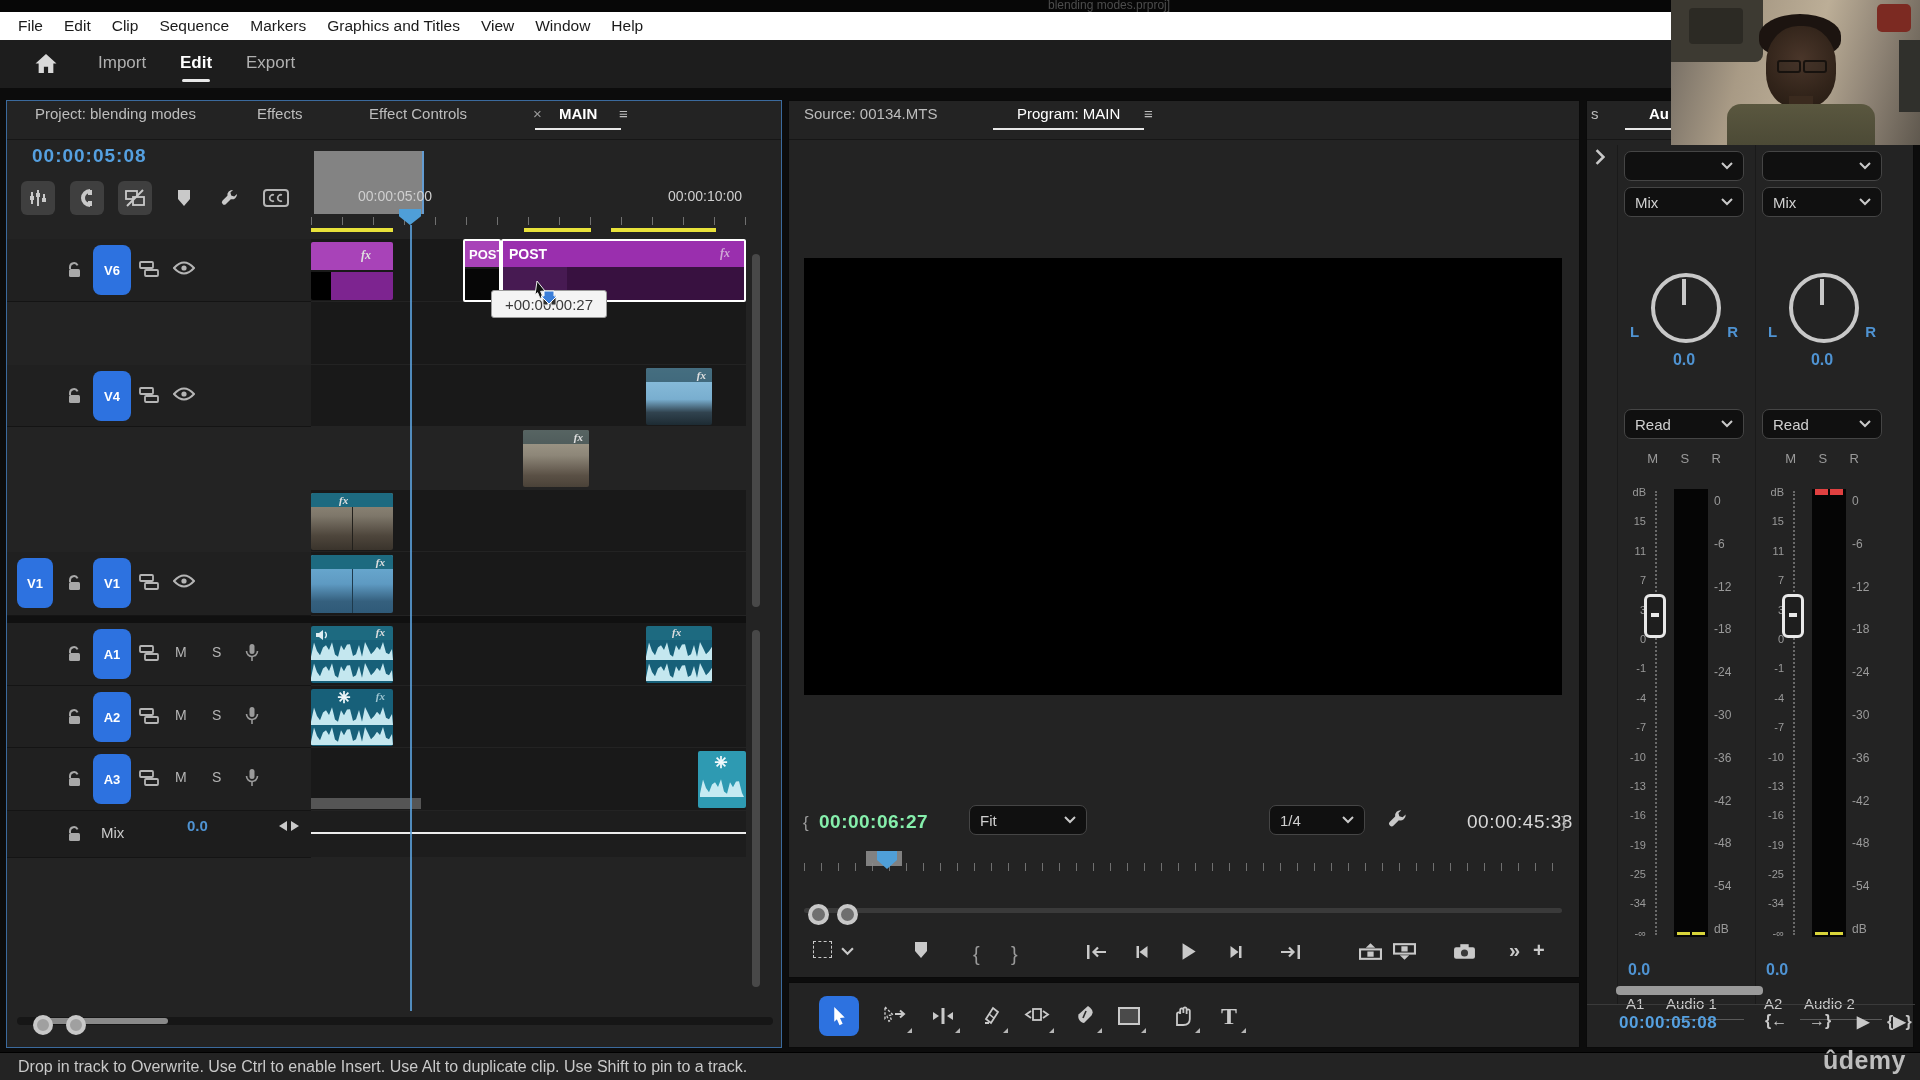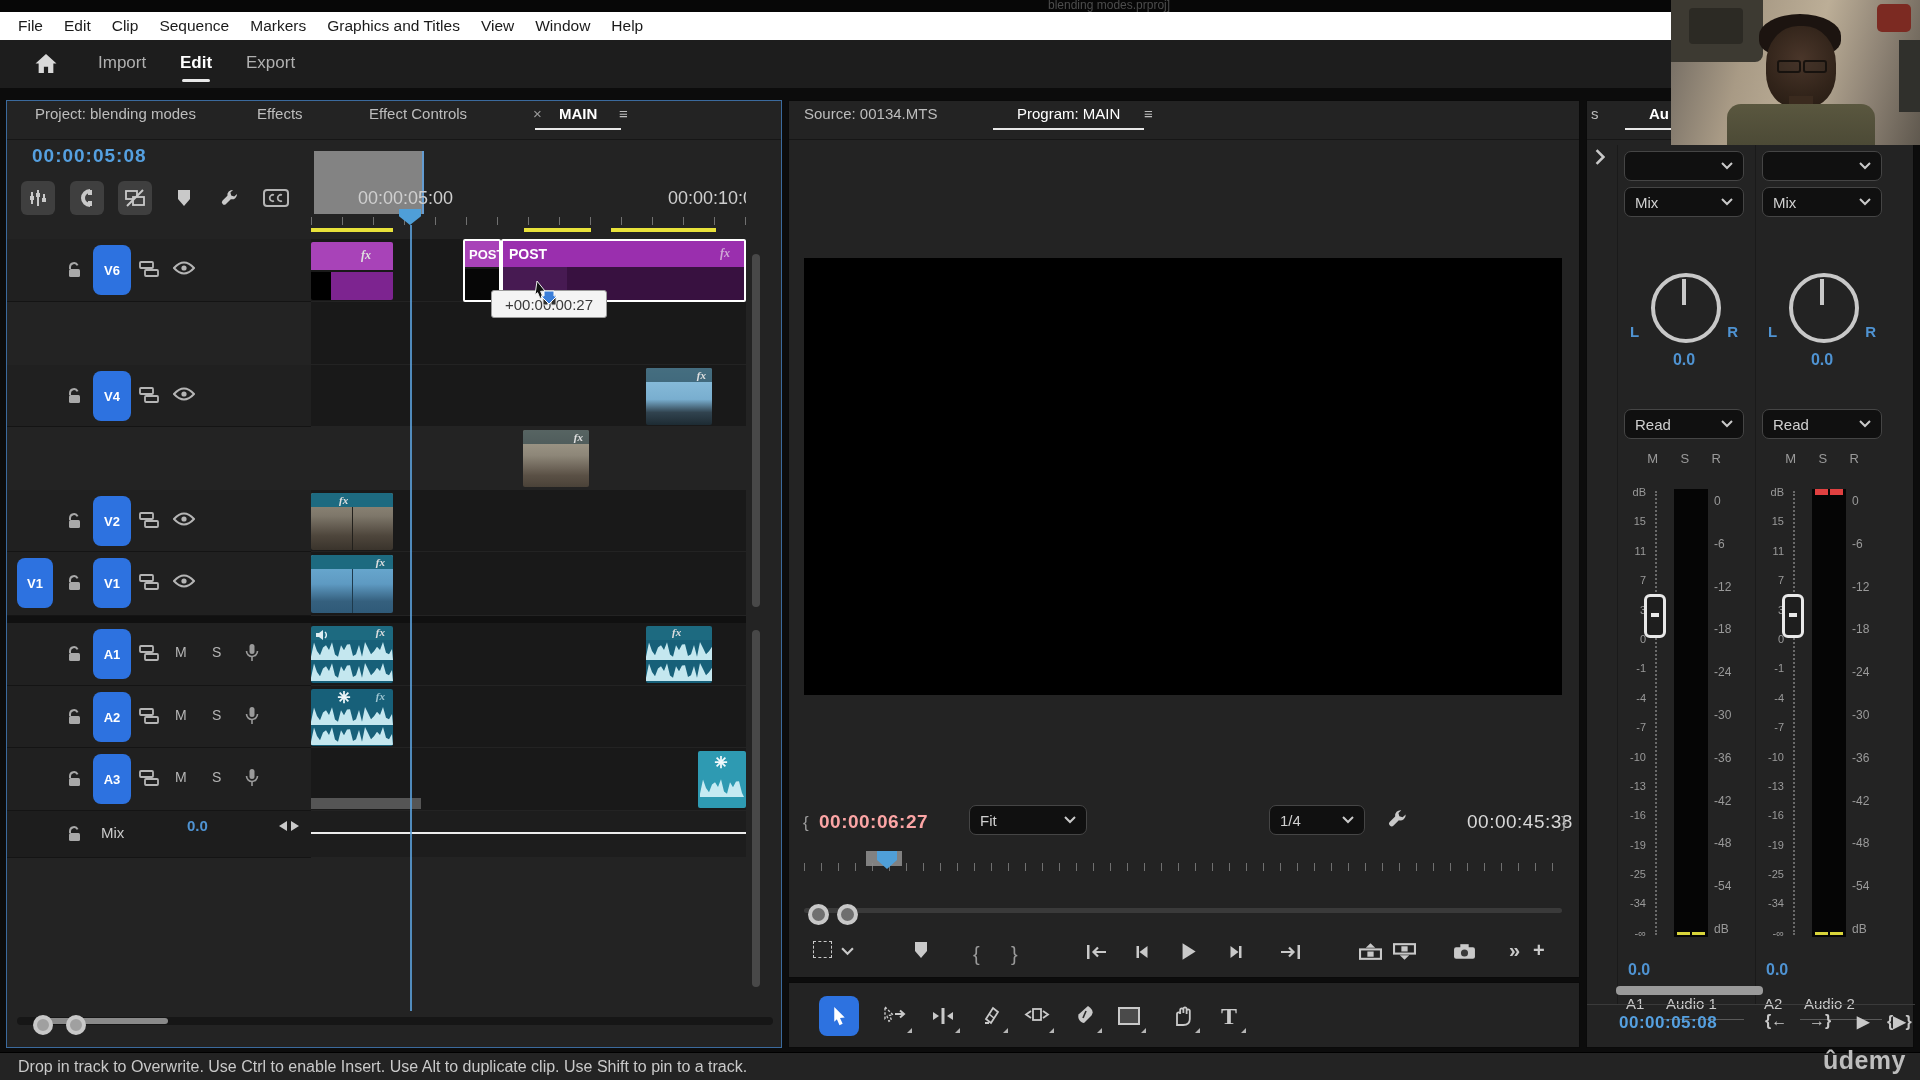--- a/index.html
+++ b/index.html
@@ -27,21 +27,21 @@
   .ptab.active{color:#ffffff;}
   .ptab.active::after{content:"";position:absolute;left:-24px;right:-24px;bottom:-8px;height:2px;background:#e8e8e8;}
   
   #tl{left:6px;top:12px;width:776px;height:948px;border:1px solid #3c6globe;} 
   #tl{border:1px solid #3b6a9d;}
   #tl-timecode{left:25px;top:44px;font-size:19px;font-weight:bold;color:#55a0e0;letter-spacing:1px;}
   .tl-btn{position:absolute;top:80px;width:34px;height:34px;border-radius:6px;display:flex;align-items:center;justify-content:center;}
   .tl-btn.bg{background:#3f3f3f;}
   #ruler{left:304px;top:45px;width:435px;height:93px;overflow:hidden;}
   #ghost-ruler{left:3px;top:5px;width:108px;height:63px;background:#8c8c8c;opacity:.92;border-right:2px solid #6aa7e0;}
-  .ruler-label{position:absolute;top:42px;font-size:18px;color:#cfcfcf;white-space:nowrap;}
+  .ruler-label{position:absolute;top:42px;font-size:14px;color:#cfcfcf;white-space:nowrap;}
   #ruler-ticks{left:0px;top:70px;width:435px;height:9px;}
   .gen-tick{position:absolute;bottom:0;width:1px;height:8px;background:#707070;}
   .render-bar{position:absolute;top:82px;height:4px;background:#e8e23a;}
   #playhead-head{left:392px;top:108px;width:22px;height:16px;background:#4f9fd8;
      clip-path:polygon(0 0,100% 0,100% 45%,50% 100%,0 45%);z-index:8;}
   #playhead-line{left:403px;top:124px;width:2px;height:786px;background:#5a9fd8;opacity:.85;z-index:7;}
   #rows{left:0;top:138px;width:739px;height:620px;}
   .trow{position:absolute;left:0;width:739px;}
   .trow .th{position:absolute;left:0;top:0;bottom:0;width:304px;background:#202020;border-bottom:1px solid #141414;}
   .trow .tc{position:absolute;left:304px;right:0;top:0;bottom:0;background:#191919;border-bottom:1px solid #232323;}
@@ -63,21 +63,21 @@
   #drag-cursor{left:524px;top:178px;z-index:13;}
   
   .vscroll{position:absolute;left:745px;width:8px;border-radius:4px;background:#565656;opacity:.75;}
   #hscroll-track{left:10px;top:916px;width:756px;height:8px;background:#161616;border-radius:4px;}
   #hscroll{left:26px;top:913px;width:141px;height:14px;}
   #hscroll .bar{position:absolute;left:6px;right:6px;top:4px;height:6px;background:#8a8a8a;border-radius:3px;}
   #hscroll .knob{position:absolute;top:1px;width:12px;height:12px;border-radius:50%;background:#a0a0a0;}
   
   #pg{left:788px;top:12px;width:792px;height:878px;}
   #pg-black{left:15px;top:157px;width:758px;height:437px;background:#000;}
-  .tc-blue{color:#fca5a5;font-size:19px;font-weight:bold;letter-spacing:.5px;}
+  .tc-blue{color:#86efac;font-size:19px;font-weight:bold;letter-spacing:.5px;}
   .tc-white{color:#d8d8d8;font-size:19px;letter-spacing:.5px;}
   .dropdown{position:absolute;height:30px;background:#101010;border:1px solid #454545;border-radius:7px;
      display:flex;align-items:center;justify-content:space-between;padding:0 10px;box-sizing:border-box;
      font-size:15px;color:#d0d0d0;}
   .brace{font-size:17px;color:#9a9a9a;}
   #pg-scrub{left:15px;top:750px;width:758px;height:24px;}
   #pg-scrub-ticks{left:0;top:12px;width:758px;height:8px;}
   #pg-ghost{left:62px;top:0px;width:36px;height:15px;background:#8c8c8c;opacity:.9;}
   #pg-ph{left:73px;top:0px;width:20px;height:18px;background:#4f9fd8;clip-path:polygon(0 0,100% 0,100% 50%,50% 100%,0 50%);}
   #pg-zoombar{left:15px;top:803px;width:758px;height:12px;}
@@ -289,38 +289,20 @@
               <svg width="22" height="14" viewBox="0 0 22 14">
                   <path d="M1 7 Q11 -4 21 7 Q11 18 1 7 Z" fill="none" stroke="#b5b5b5" stroke-width="2"></path>
                   <circle cx="11" cy="7" r="2.6" fill="#b5b5b5"></circle>
                 </svg></span>
           </div>
             <div class="tc"></div>
         </div>
 
 
         <div class="trow" style="top:251px;height:62px">
-          <div class="th">
-            <span class="th-ico" style="left:60px">
-              <svg width="16" height="18" viewBox="0 0 16 18">
-                  <path d="M3 8 V6 a4 4 0 0 1 7.6 -1.6" fill="none" stroke="#a8a8a8" stroke-width="2"></path>
-                  <rect x="2" y="8" width="11" height="8" rx="1.5" fill="#a8a8a8"></rect>
-                </svg></span>
-            <div class="chip">V2</div>
-            <span class="th-ico" style="left:132px">
-              <svg width="20" height="16" viewBox="0 0 20 16">
-                  <rect x="1" y="1" width="13" height="6" rx="1" fill="none" stroke="#b5b5b5" stroke-width="1.8"></rect>
-                  <rect x="6" y="9" width="13" height="6" rx="1" fill="none" stroke="#b5b5b5" stroke-width="1.8"></rect>
-                </svg></span>
-            <span class="th-ico" style="left:166px">
-              <svg width="22" height="14" viewBox="0 0 22 14">
-                  <path d="M1 7 Q11 -4 21 7 Q11 18 1 7 Z" fill="none" stroke="#b5b5b5" stroke-width="2"></path>
-                  <circle cx="11" cy="7" r="2.6" fill="#b5b5b5"></circle>
-                </svg></span>
-          </div>
             <div class="tc"></div>
         </div>
 
         <div class="trow" style="top:313px;height:64px">
           <div class="th">
             <div class="src-chip">V1</div>
             <span class="th-ico" style="left:60px">
               <svg width="16" height="18" viewBox="0 0 16 18">
                   <path d="M3 8 V6 a4 4 0 0 1 7.6 -1.6" fill="none" stroke="#a8a8a8" stroke-width="2"></path>
                   <rect x="2" y="8" width="11" height="8" rx="1.5" fill="#a8a8a8"></rect>

